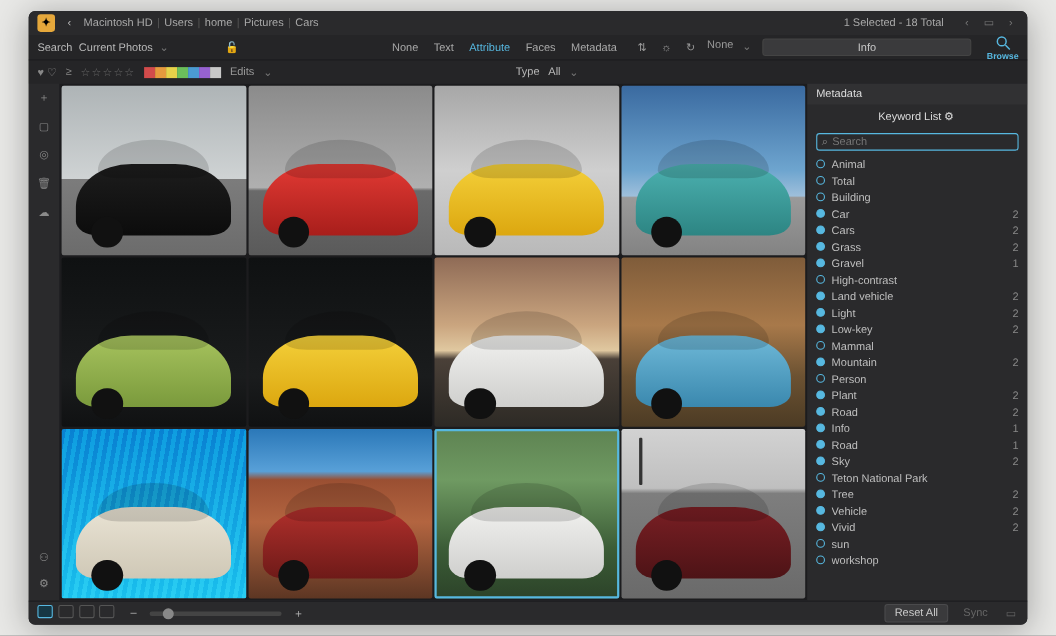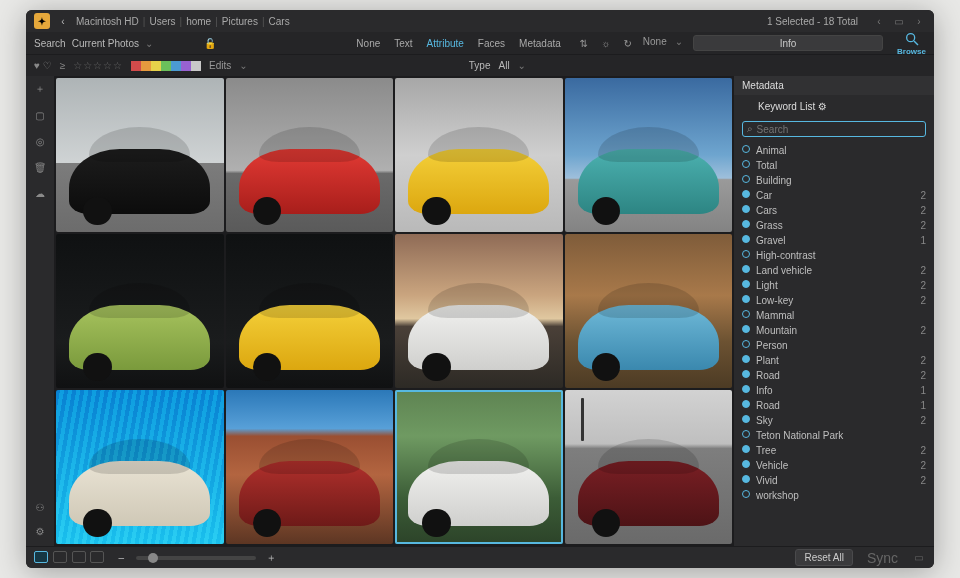--- a/index.html
+++ b/index.html
@@ -42,38 +42,38 @@
 .leftrail { width:28px; background:#2a2a2c; display:flex; flex-direction:column; align-items:center; gap:12px; padding-top:6px; color:#8a8a8a; }
 .leftrail .bot { margin-top:auto; padding-bottom:8px; display:flex; flex-direction:column; gap:10px; }
 
 .grid-area { flex:1; background:#1c1c1e; display:flex; flex-direction:column; }
 .grid { flex:1; display:grid; grid-template-columns:repeat(4,1fr); grid-auto-rows:1fr; gap:2px; padding:2px; }
 .thumb { background:#333; border-radius:2px; position:relative; overflow:hidden; cursor:pointer; }
 .thumb.sel { outline:2px solid #57b8e0; outline-offset:-2px; }
 
 .right { width:200px; background:#2a2a2c; display:flex; flex-direction:column; }
 .right .section-hdr { background:#313133; color:#ddd; padding:4px 8px; font-size:10px; }
-.right .section-khdr { display:flex; align-items:center; justify-content:flex-start; padding:4px 8px; font-size:10px; color:#ddd;margin-left:16px; }
+.right .section-khdr { display:flex; align-items:center; justify-content:center; padding:4px 8px; font-size:10px; color:#ddd; }
 .keyword-search { margin:4px 8px; height:16px; border:1px solid #57b8e0; border-radius:3px; display:flex; align-items:center; padding:0 4px; gap:4px; color:#888; }
 .keyword-search input { flex:1; background:transparent; border:0; outline:0; color:#ccc; font-size:10px; }
 .kw-list { flex:1; overflow:auto; padding:2px 8px; }
 .kw-row { display:flex; gap:6px; padding:2px 0; font-size:10px; color:#bfbfbf; cursor:pointer; }
 .kw-row .dot { width:8px; height:8px; border-radius:50%; border:1px solid #57b8e0; flex:0 0 8px; }
 .kw-row .dot.on { background:#57b8e0; }
 .kw-row .label { flex:1; white-space:nowrap; overflow:hidden; text-overflow:ellipsis; }
 .kw-row .count { color:#888; }
 
 
 .bottombar { height:22px; background:#2a2a2c; display:flex; align-items:center; padding:0 8px; gap:8px; border-top:1px solid #1c1c1e; }
 .view-toggles span { display:inline-block; width:14px; height:12px; border:1px solid #555; margin-right:2px; border-radius:2px; }
 .view-toggles span.active { border-color:#57b8e0; background:#163744; }
 .slider { width:120px; height:4px; background:#444; border-radius:2px; position:relative; }
 .slider .knob { position:absolute; left:10%; top:-3px; width:10px; height:10px; background:#888; border-radius:50%; }
 .reset-btn { margin-left:auto; background:#3a3a3c; border:1px solid #4a4a4c; border-radius:3px; padding:2px 8px; color:#ccc; font-size:10px; cursor:pointer; }
-.sync-btn { background:transparent; border:0; color:#666; font-size:14px; padding:2px 6px; }
+.sync-btn { background:transparent; border:0; color:#666; font-size:10px; padding:2px 6px; }
 
 
 .ico { width:14px; height:14px; display:inline-flex; align-items:center; justify-content:center; cursor:pointer; }
 
 
 .scene-road { background: linear-gradient(180deg,#aeb4b6 0%,#cfd3d4 55%,#7c7c7c 55%,#6c6c6c 100%); }
 .scene-gray { background: linear-gradient(180deg,#8b8b8b 0%,#b0b0b0 60%,#6a6a6a 62%,#5a5a5a 100%); }
 .scene-hang { background: linear-gradient(180deg,#a7a7a7 0%,#cfcfcf 50%,#b9b9b9 100%); }
 .scene-sky  { background: linear-gradient(180deg,#3a6aa0 0%,#6ea5cf 50%,#9ebfdb 65%,#9a9a9a 66%,#838383 100%); }
 .scene-dark { background: linear-gradient(180deg,#0f1112 0%,#1a1c1d 70%,#101112 100%); }
@@ -358,20 +358,25 @@
             <span class="label">Vehicle</span>
             <span class="count">2</span>
           </div>
           <div class="kw-row">
             <span class="dot on"></span>
             <span class="label">Vivid</span>
             <span class="count">2</span>
           </div>
           <div class="kw-row">
             <span class="dot"></span>
+            <span class="label">sun</span>
+            <span class="count"></span>
+          </div>
+          <div class="kw-row">
+            <span class="dot"></span>
             <span class="label">workshop</span>
             <span class="count"></span>
           </div>
         </div>
     </div>
   </div>
 
   <div class="bottombar">
     <div class="view-toggles">
       <span class="active"></span>

